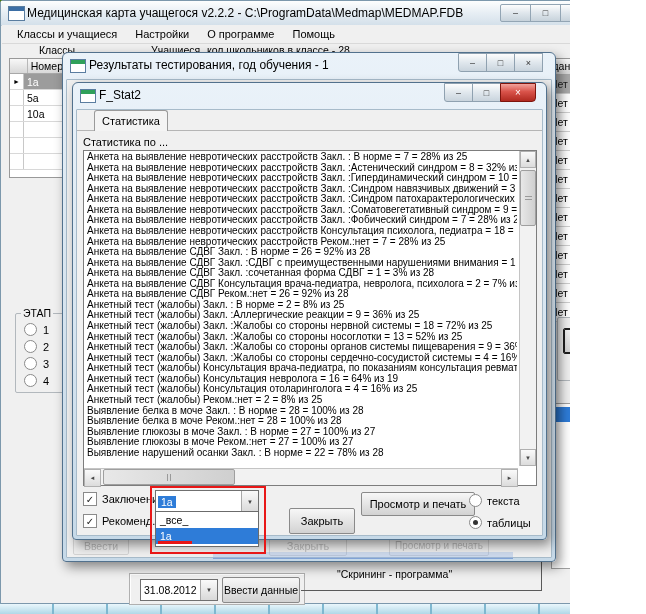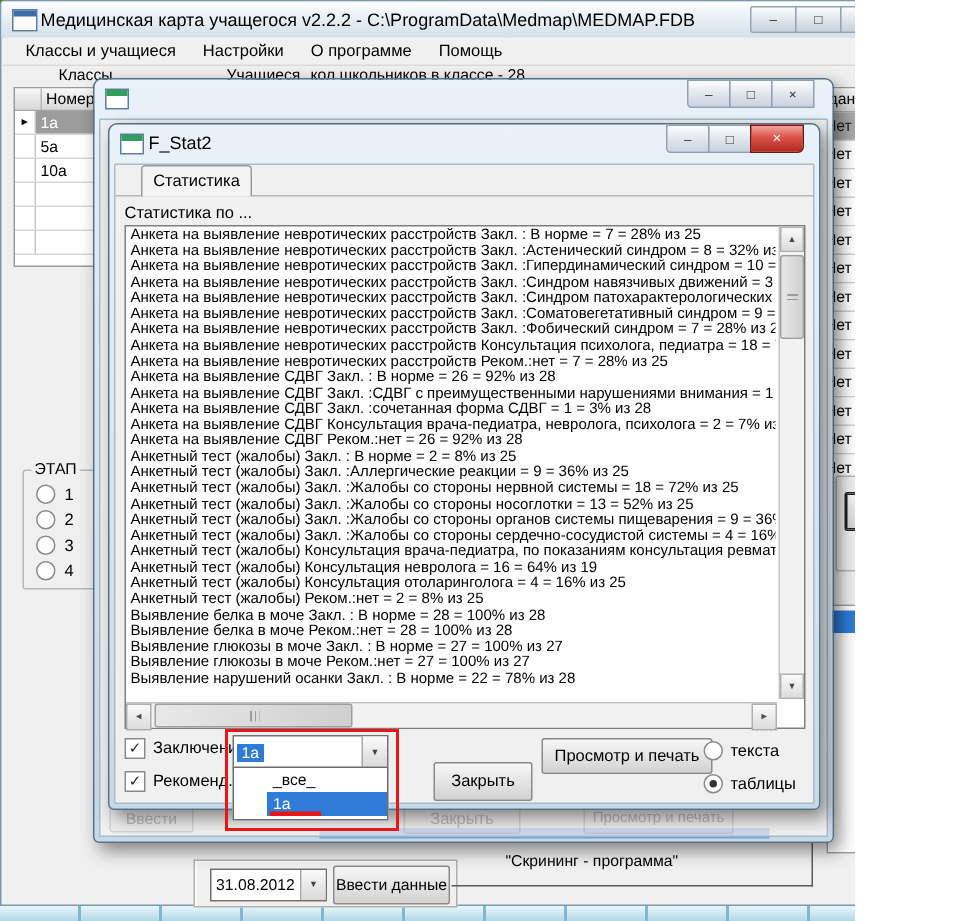--- a/index.html
+++ b/index.html
@@ -76,21 +76,21 @@
   .tabline{position:absolute;height:1px;background:#b5b5b5;}
   
   .listbox{background:#fff;border:1px solid #7d7d7d;}
   .stat-line{white-space:nowrap;overflow:hidden;font-size:10px;line-height:10.56px;padding-left:2px;}
   
   .combo{background:#fff;border:1px solid #707070;display:flex;align-items:center;}
   .combo-sel-text{background:#2e7cd8;color:#fff;padding:0 3px;font-size:10.5px;margin-left:2px;}
   .combo-arrow{margin-left:auto;width:16px;height:100%;display:flex;align-items:center;justify-content:center;
     background:linear-gradient(#fafafa,#d9d9d9);border-left:1px solid #a8a8a8;font-size:6px;color:#444;}
   .dropdown{background:#fff;border:1px solid #6b6b6b;}
-  .dd-item{height:16px;display:flex;align-items:center;padding-left:4px;font-size:10.5px;position:relative;margin-left:22px;}
+  .dd-item{height:16px;display:flex;align-items:center;padding-left:4px;font-size:10.5px;position:relative;}
   .dd-item.sel{background:#2e7cd8;color:#fff;}
   .red-underline{position:absolute;left:2px;bottom:0px;width:34px;height:3px;background:#e81717;}
   .annotation{border:2px solid #e81717;z-index:40;pointer-events:none;}
   .ghost-link{background:rgba(140,175,230,.35);border-bottom:1px solid rgba(90,130,200,.55);}
   
   .panel{border:1px solid #b0b0b0;background:#f0f0f0;box-shadow:1px 1px 0 #fff inset;}
   .callout-line{background:#5a5a5a;}
   .screening{font-size:10.5px;white-space:nowrap;}
   
   .desktop-edge{left:636px;top:0;width:10px;height:614px;
@@ -236,20 +236,21 @@
       </div>
       <div class="abs btn" style="left:92px;top:3px;width:76px;height:24px;font-size:10.5px;">Ввести данные</div>
     </div>
     <div class="abs screening" style="left:336px;top:567px;">"Скрининг - программа"</div>
     <div class="abs callout-line" style="left:300px;top:589px;width:241px;height:1px;"></div>
     <div class="abs callout-line" style="left:540px;top:561px;width:1px;height:29px;"></div>
   </div>
 
   <div class="abs dlg" style="left:62px;top:52px;width:492px;height:508px;z-index:10;">
     <div class="abs form-icon" style="left:7px;top:6px;"></div>
+    <div class="abs dlg-title" style="left:26px;">Результаты тестирования, год обучения - 1</div>
     <div class="abs dlg-btns" style="right:12px;">
       <div class="dlg-btn first">–</div>
       <div class="dlg-btn">□</div>
       <div class="dlg-btn">×</div>
     </div>
     <div class="dlg-client" style="top:26px;">
       <div class="abs btn ghost-btn" style="left:6px;top:456px;width:54px;height:17px;font-size:10.5px;">Ввести</div>
       <div class="abs btn ghost-btn" style="left:202px;top:455px;width:76px;height:19px;">Закрыть</div>
       <div class="abs btn ghost-btn" style="left:322px;top:455px;width:98px;height:19px;font-size:10px;overflow:hidden;">Просмотр и печать</div>
       <div class="abs ghost-link" style="left:146px;top:472px;width:300px;height:6px;"></div>

